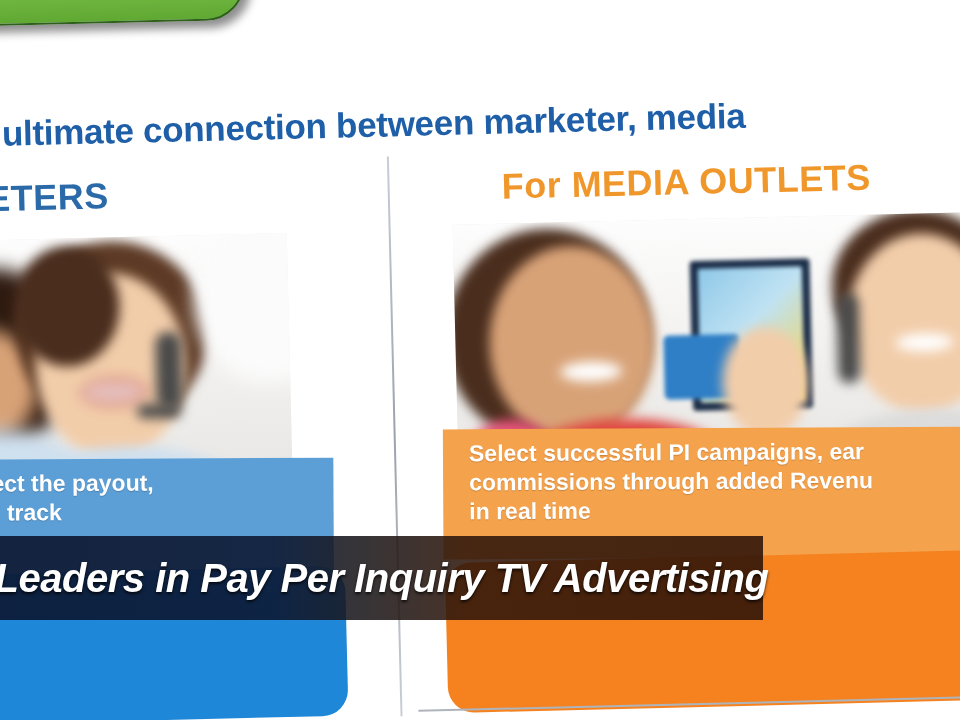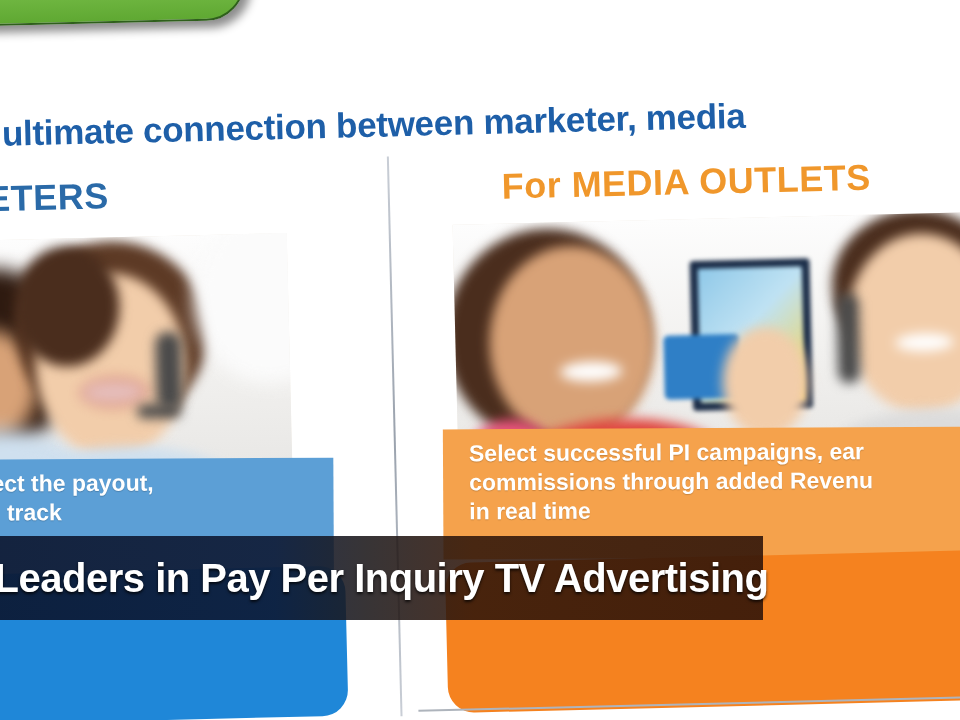--- a/index.html
+++ b/index.html
@@ -197,20 +197,21 @@
     height: 84px;
     background: linear-gradient(90deg,
         rgba(10,18,42,0.88) 0%,
         rgba(12,22,48,0.88) 36%,
         rgba(28,24,26,0.88) 48%,
         rgba(48,22,10,0.88) 62%,
         rgba(44,18,8,0.88) 100%);
     display: flex;
     align-items: center;
     justify-content: center;
+    font-style: italic;
   }
   .banner-text {
     color: #ffffff;
     font-size: 40px;
     font-weight: bold;
     letter-spacing: -0.5px;
     white-space: nowrap;
     text-shadow: 0 2px 3px rgba(0,0,0,0.75);
   }
 </style>

